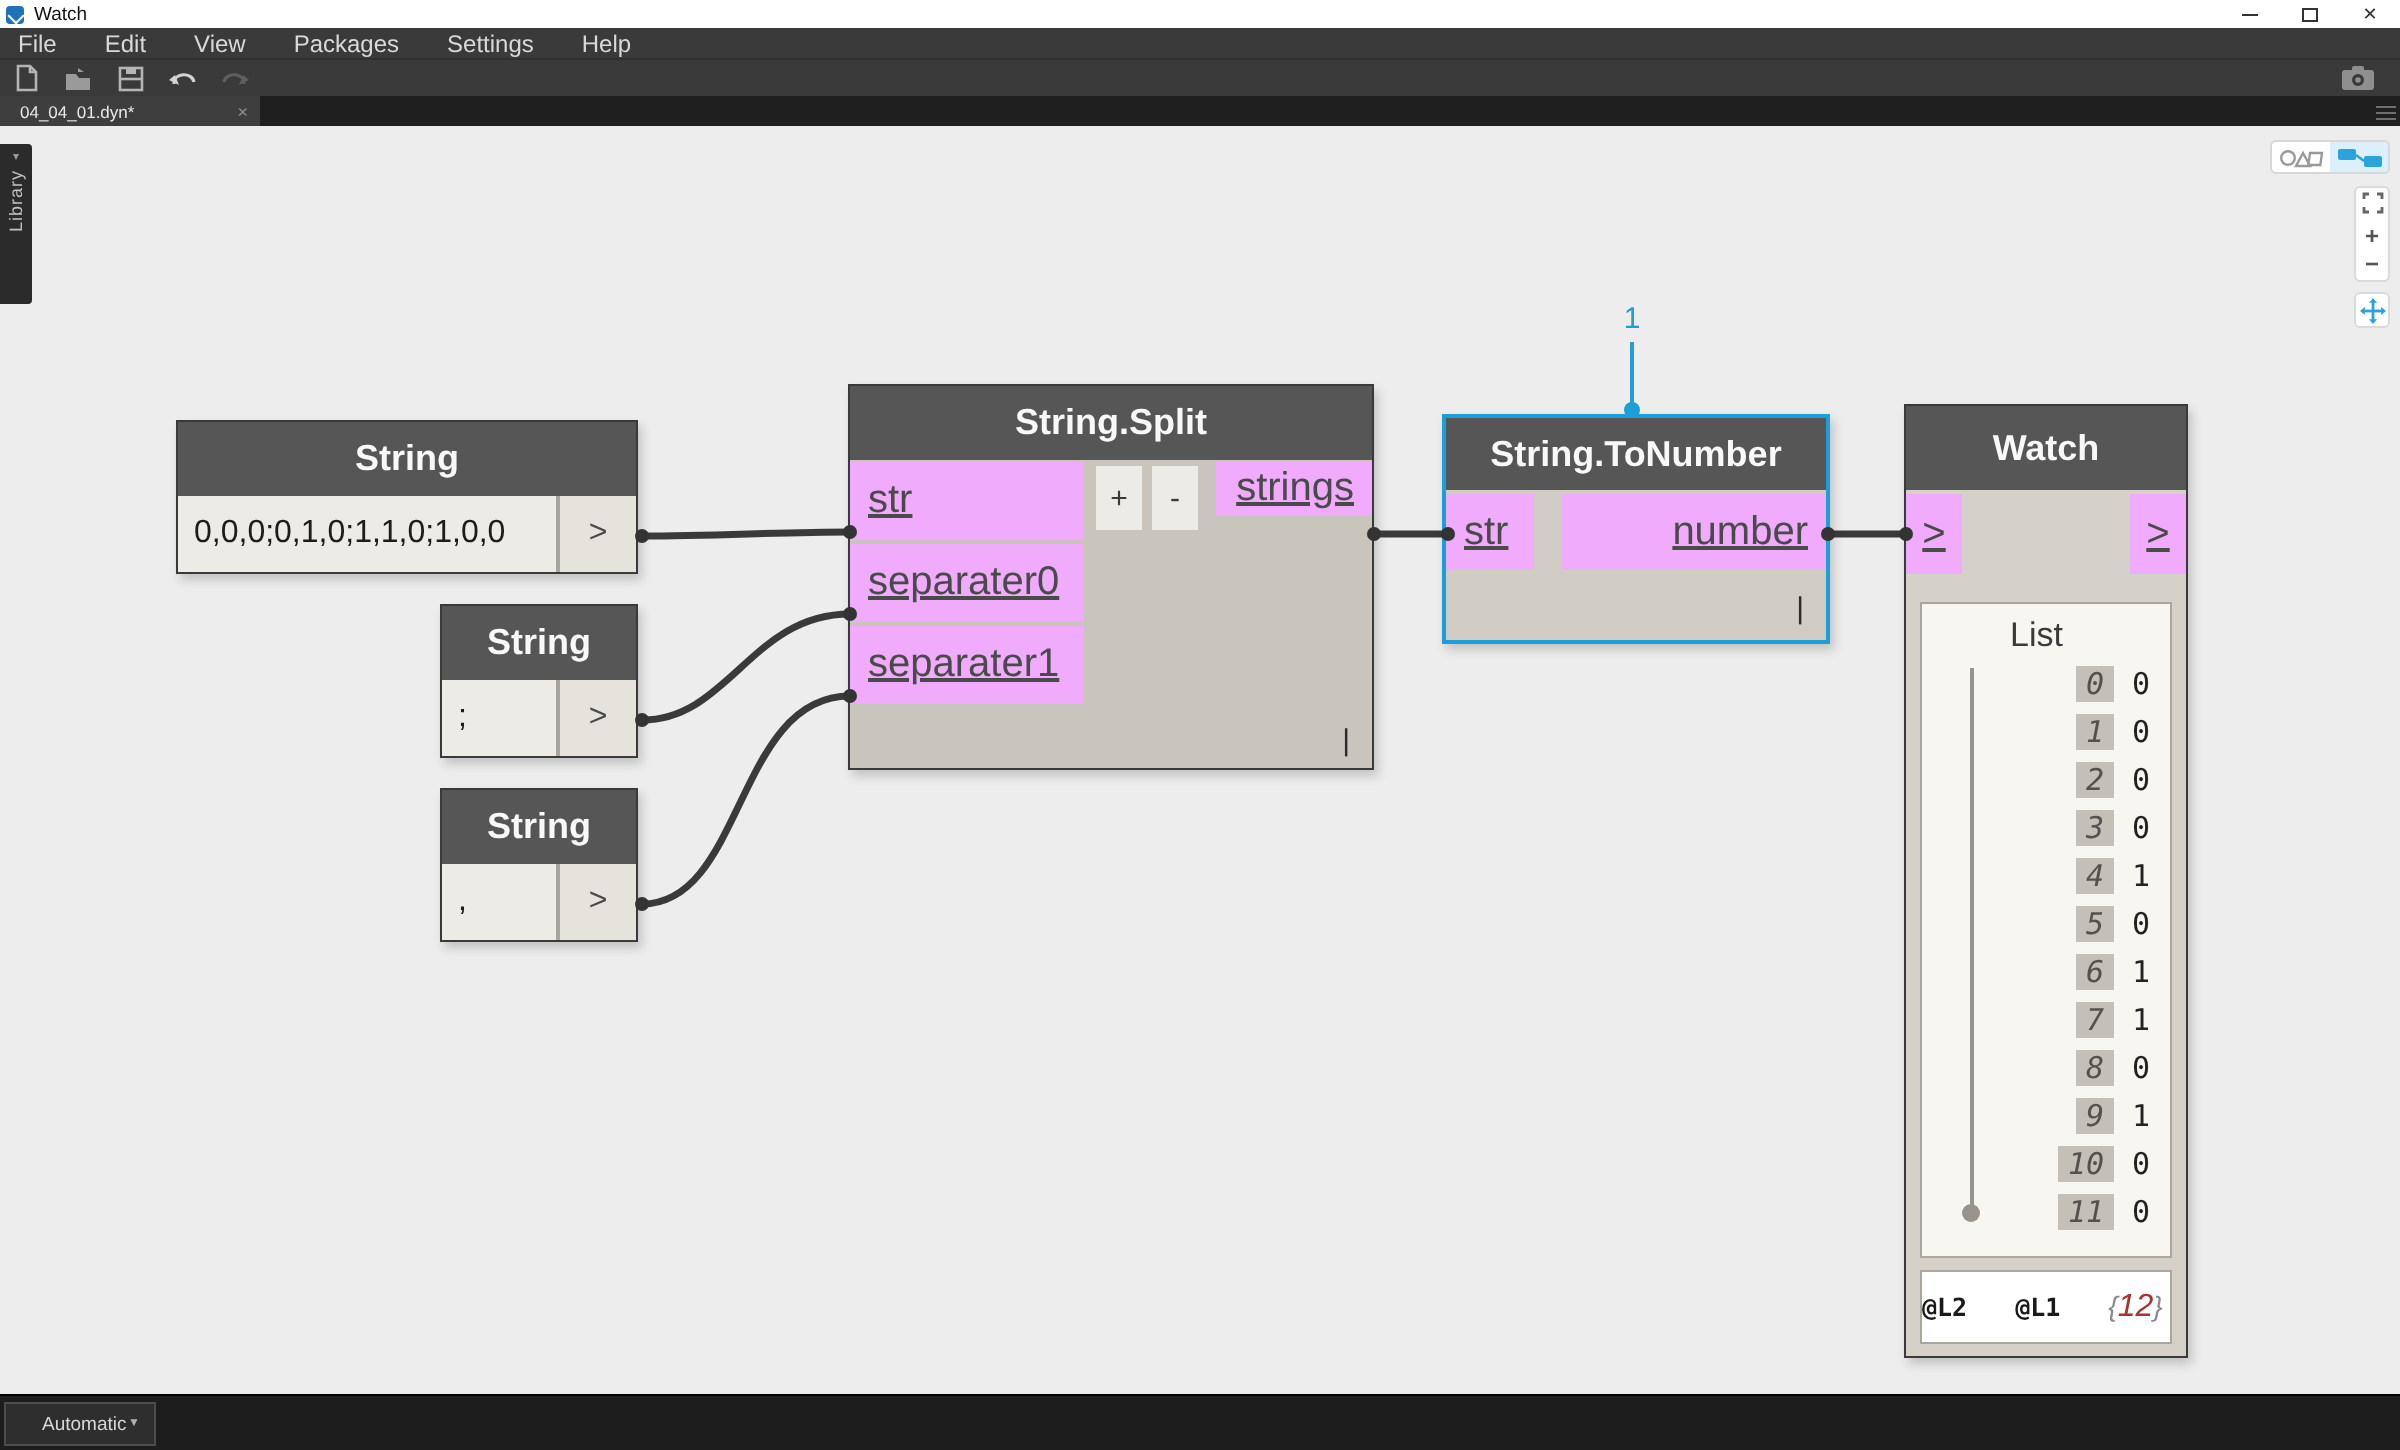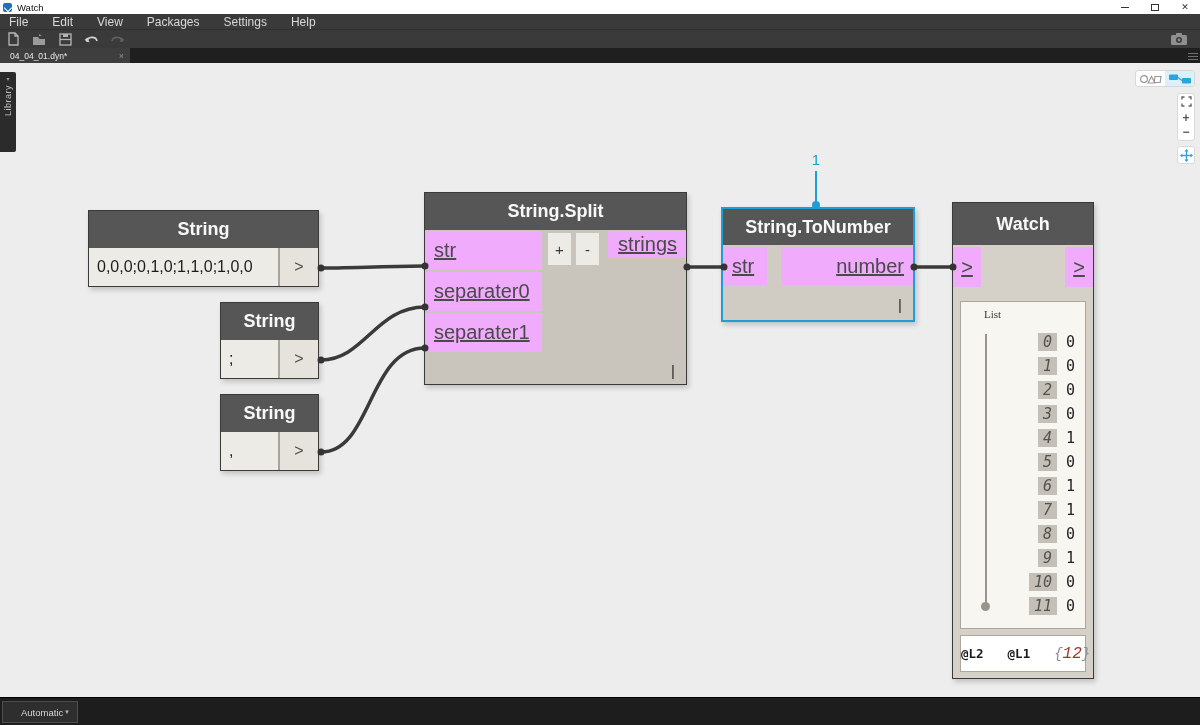--- a/index.html
+++ b/index.html
@@ -90,30 +90,30 @@
   .anno-line { position:absolute; left:815px; top:108px; width:2px; height:32px; background:#1d9ed6; z-index:6; }
   .anno-dot { position:absolute; left:812px; top:138px; width:8px; height:8px; background:#1d9ed6; border-radius:50%; z-index:6; }
 
   
   .n-watch { left:952px; top:139px; width:142px; height:477px; background:#d5d1c9; }
   .n-watch .node-header { height:42px; }
   .watch-body { position:relative; height:433px; }
   .watch-in { left:0; top:2px; width:28px; height:40px; justify-content:center; }
   .watch-out { right:0; top:2px; width:28px; height:40px; justify-content:center; }
   .watch-panel { position:absolute; left:7px; top:56px; width:126px; height:328px; background:#f8f6f1; border:1px solid #aaa69e; }
-  .watch-list-label { position:absolute; left:23px; top:6px; font-family:Liberation Serif, serif; font-size:11px; color:#3a3a3a; }
+  .watch-list-label { position:absolute; left:44px; top:6px; font-family:Liberation Sans, sans-serif; font-size:17px; color:#3a3a3a; }
   .watch-vline { position:absolute; left:24px; top:32px; width:2px; height:272px; background:#98948c; }
   .watch-dot { position:absolute; left:20px; top:300px; width:9px; height:9px; border-radius:50%; background:#98948c; }
   .watch-rows { position:absolute; top:28px; right:9px; display:flex; flex-direction:column; }
   .wrow { height:24px; display:flex; align-items:center; justify-content:flex-end; gap:9px; }
   .wbadge { background:#c4c0b8; font-family:"DejaVu Sans Mono",monospace; font-style:italic; font-size:15px; color:#55514b; padding:0 5px; text-align:center; }
   .wval { font-family:"DejaVu Sans Mono",monospace; font-size:15px; color:#222; width:10px; }
   .watch-footer { position:absolute; left:7px; top:390px; width:126px; height:37px; background:#ffffff; border:1px solid #aaa69e; display:flex; align-items:center; justify-content:flex-start; gap:24px; }
   .wlevel { font-family:"DejaVu Sans Mono",monospace; font-weight:bold; font-size:12.5px; color:#1a1a1a; }
-  .wcount { font-family:Liberation Mono, monospace; font-style:italic; font-size:14px; color:#8a8a8a; }
+  .wcount { font-family:Liberation Sans, sans-serif; font-style:italic; font-size:14px; color:#8a8a8a; }
   .wcount b { color:#a8322c; font-size:16px; font-weight:normal; }
 
   
   .statusbar { position:absolute; left:0; top:697px; width:1200px; height:28px; background:#1d1d1d; border-top:1px solid #000; }
   .run-dd { position:absolute; left:2px; top:3px; width:76px; height:22px; background:#2e2e2e; border:1px solid #4d4d4d; display:flex; align-items:center; }
   .run-dd-label { color:#d8d8d8; font-size:9.5px; padding-left:18px; flex:1; }
   .run-dd-caret { color:#b0b0b0; font-size:6px; padding-right:7px; }
 </style>
 </head>
 <body>

